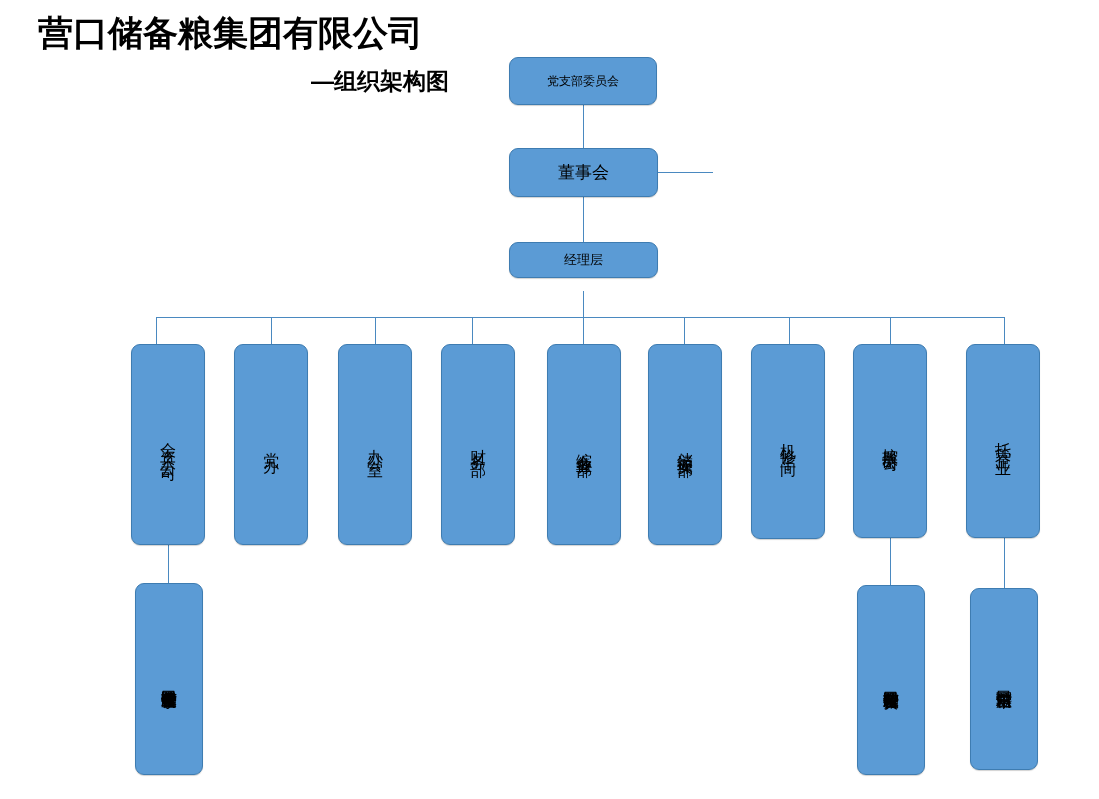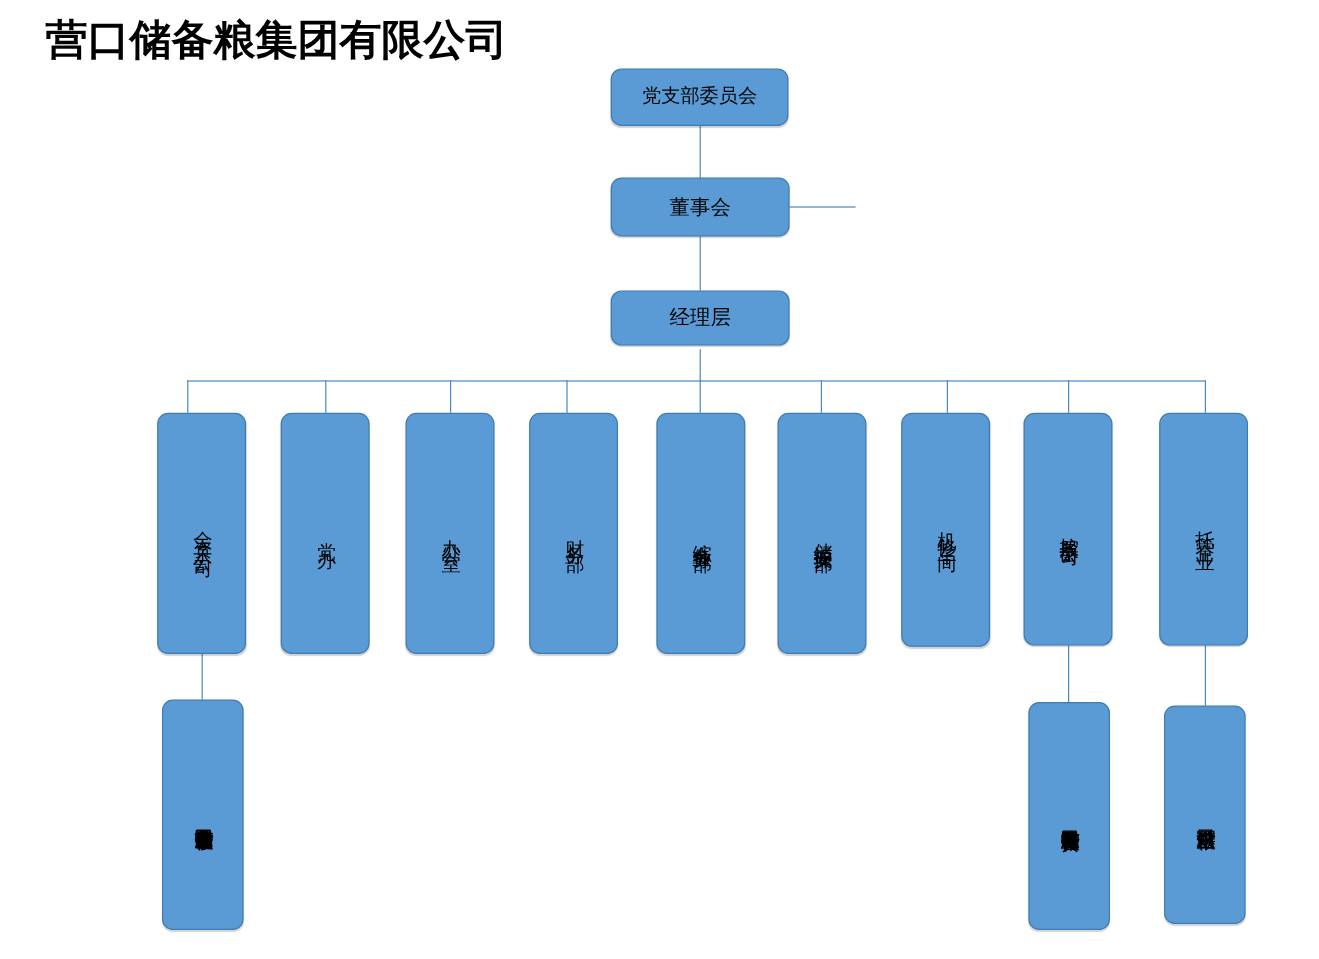--- a/index.html
+++ b/index.html
@@ -88,20 +88,21 @@
   .conn.v { width: 1px; }
   .conn.h { height: 1px; }
 </style>
 </head>
 <body>
 
 <div id="canvas">
 
   <div class="title">营口储备粮集团有限公司</div>
 
+  <div class="subtitle">—组织架构图</div>
 
   <div class="conn v" style="left:583px; top:105px; height:47px;"></div>
 
   <div class="conn h" style="left:658px; top:172px; width:55px;"></div>
 
   <div class="conn v" style="left:583px; top:197px; height:45px;"></div>
 
   <div class="conn v" style="left:583px; top:291px; height:27px;"></div>
 
   <div class="conn h" style="left:156px; top:317px; width:849px;"></div>
@@ -113,30 +114,30 @@
   <div class="conn v" style="left:583px; top:317px; height:27px;"></div>
   <div class="conn v" style="left:684px; top:317px; height:27px;"></div>
   <div class="conn v" style="left:789px; top:317px; height:27px;"></div>
   <div class="conn v" style="left:890px; top:317px; height:27px;"></div>
   <div class="conn v" style="left:1004px; top:317px; height:27px;"></div>
 
   <div class="conn v" style="left:168px; top:545px; height:38px;"></div>
   <div class="conn v" style="left:890px; top:538px; height:47px;"></div>
   <div class="conn v" style="left:1004px; top:538px; height:50px;"></div>
 
-  <div class="node horizontal" style="left:509px; top:57px; width:148px; height:48px; font-size:16px;">
+  <div class="node horizontal" style="left:509px; top:57px; width:148px; height:48px; font-size:12px;">
     <span>党支部委员会</span>
   </div>
 
   <div class="node horizontal" style="left:509px; top:148px; width:149px; height:49px; font-size:17px;">
     <span>董事会</span>
   </div>
 
 
-  <div class="node horizontal" style="left:509px; top:242px; width:149px; height:46px; font-size:17px;">
+  <div class="node horizontal" style="left:509px; top:242px; width:149px; height:36px; font-size:13px;">
     <span>经理层</span>
   </div>
 
   <div class="node vertical" style="left:131px; top:344px; width:74px; height:201px;">
     <span class="vtext">全资子公司</span>
   </div>
 
   <div class="node vertical" style="left:234px; top:344px; width:74px; height:201px;">
     <span class="vtext">党办</span>
   </div>

